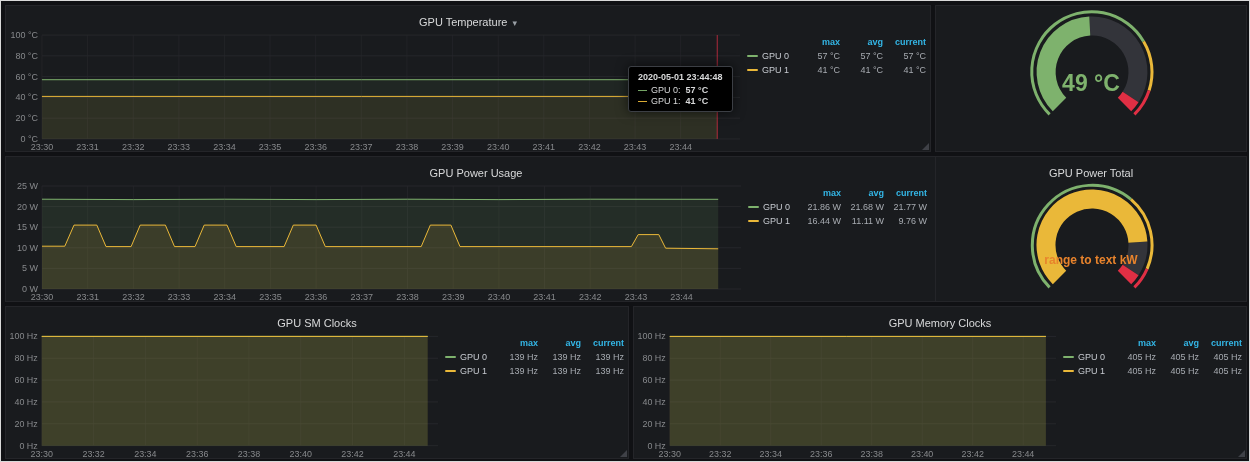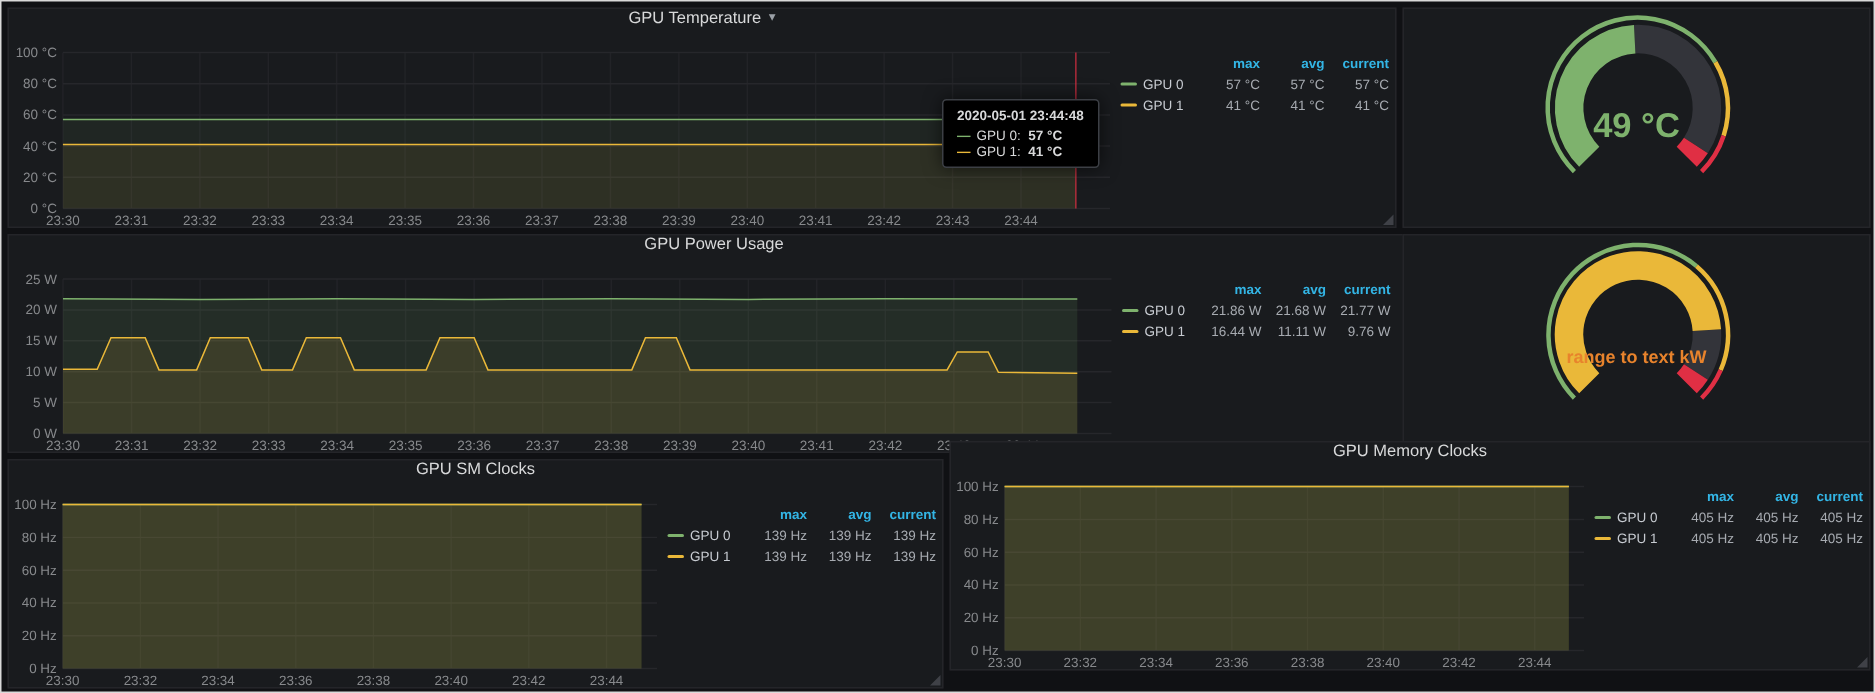--- a/index.html
+++ b/index.html
@@ -11,21 +11,21 @@
     border:1px solid #d9d9d9;
     overflow:hidden;
     color:#d8d9da;
   }
   .panel{
     position:absolute;
     background:#191b1e;
     border:1px solid #242529;
   }
   .panel-title{
-    height:22px;display:flex;align-items:flex-start;justify-content:center;
+    height:22px;display:flex;align-items:flex-end;justify-content:center;
     font-size:11px;font-weight:500;color:#d8d9da;cursor:pointer;white-space:nowrap;
   }
   .caret{color:#9aa0a6;font-size:9px;margin-left:5px}
   .panel-body{display:flex;align-items:flex-start}
   svg{display:block}
   .chart text{fill:#87898c;font-size:9px;font-family:"Liberation Sans",sans-serif}
   
   .legend{font-size:9px;color:#a7abb1;padding:5px 4px 0 2px;flex:1}
   .lg-row{display:flex;height:14px;align-items:flex-end}
   .lg-name{width:50px;display:flex;align-items:center;gap:4px;color:#c7cbd1;cursor:pointer}
@@ -231,20 +231,23 @@
           <span class="lg-val">16.44 W</span>
           <span class="lg-val">11.11 W</span>
           <span class="lg-val">9.76 W</span>
         </div>
       </div>
   </div>
   <div class="rsz"></div>
 </section>
 
 <section class="panel" style="left:934px;top:155px;width:312px;height:146px">
+  <div class="panel-title">
+    <span>GPU Power Total</span>
+  </div>
   <div class="gauge-wrap">
     <svg id="gauge-gpu-power-total" width="312" height="123" viewBox="0 0 312 123">
         <path d="M113.6 108.4A60 60 0 0 1 195.0 20.4" stroke="#7eb26d" stroke-width="3" fill="none"></path>
         <path d="M195.0 20.4A60 60 0 0 1 211.1 89.8" stroke="#eab839" stroke-width="3" fill="none"></path>
         <path d="M211.1 89.8A60 60 0 0 1 198.4 108.4" stroke="#e02f44" stroke-width="3" fill="none"></path>
         <path d="M201.9 63.1A46 46 0 0 1 194.6 91.0" stroke="#33343a" stroke-width="19" fill="none"></path>
         <path d="M194.6 91.0A46 46 0 0 1 188.5 98.5" stroke="#e02f44" stroke-width="19" fill="none"></path>
         <path d="M123.5 98.5A46 46 0 1 1 201.9 63.1" stroke="#eab839" stroke-width="19" fill="none"></path>
       </svg>
     <div class="gauge-value gv-small" style="color: rgb(232, 131, 44);">range to text kW</div>
@@ -307,21 +310,21 @@
           <span class="lg-name"><i style="background:#eab839"></i>GPU 1</span>
           <span class="lg-val">139 Hz</span>
           <span class="lg-val">139 Hz</span>
           <span class="lg-val">139 Hz</span>
         </div>
       </div>
   </div>
   <div class="rsz"></div>
 </section>
 
-<section class="panel" style="left:632px;top:293px;width:614px;height:153px">
+<section class="panel" style="left:632px;top:305px;width:614px;height:153px">
   <div class="panel-title">
     <span>GPU Memory Clocks</span>
   </div>
   <div class="panel-body">
     <svg id="chart-gpu-memory-clocks" class="chart" width="430" height="131" viewBox="0 0 430 131">
         <line x1="36.0" y1="7" x2="36.0" y2="117" stroke="#222327"></line>
         <text x="36.0" y="128" text-anchor="middle">23:30</text>
         <line x1="86.8" y1="7" x2="86.8" y2="117" stroke="#222327"></line>
         <text x="86.8" y="128" text-anchor="middle">23:32</text>
         <line x1="137.7" y1="7" x2="137.7" y2="117" stroke="#222327"></line>

